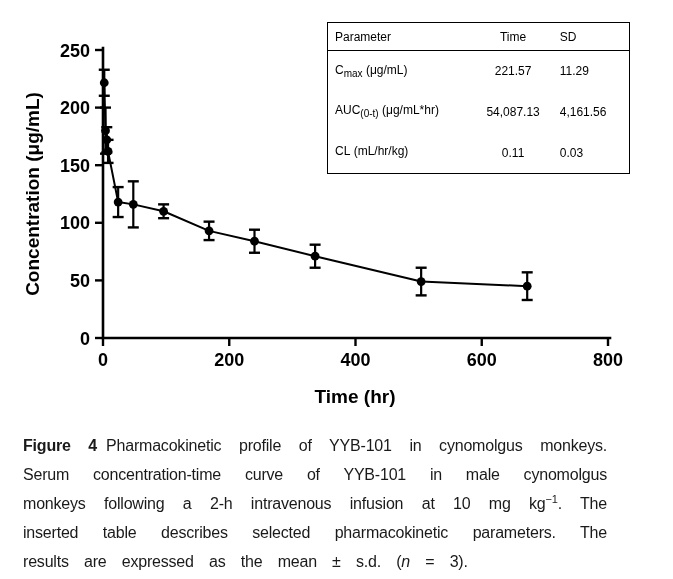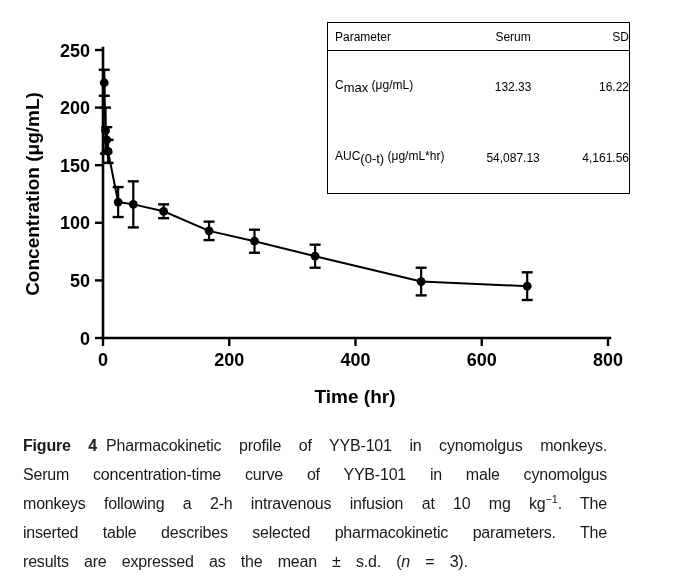--- a/index.html
+++ b/index.html
@@ -16,42 +16,42 @@
     font-family:"Liberation Sans","DejaVu Sans",sans-serif;
     fill:#000;
   }
   .tick-label{font-size:18px;font-weight:bold;}
   .axis-title{font-size:19px;font-weight:bold;}
 
   
   .inset{
     position:absolute;
     left:327px;top:22px;
-    width:303px;height:172px;
+    width:303px;height:152px;
     background:#fff;
     border:1.6px solid #000;
     box-sizing:border-box;
   }
   .inset table{
     width:100%;height:100%;
     border-collapse:collapse;
     font-size:12px;
     line-height:1;
   }
   .inset th{
     font-weight:normal;
     border-bottom:1.6px solid #000;
     height:27px;
     padding:0;
   }
   .inset td{height:26px;padding:0;}
   .inset .c1{text-align:left;padding-left:7px;width:46%;}
   .inset .c2{text-align:center;width:31%;}
-  .inset .c3{text-align:right;width:23%;margin-top:32px;}
-  .inset sub{font-size:13px;}
+  .inset .c3{text-align:left;width:23%;margin-top:32px;}
+  .inset sub{font-size:10px;}
 
   
   .caption{
     position:absolute;
     left:0;top:431px;
     width:620px;
     margin:0;
     padding:0 13px 0 23px;
     box-sizing:border-box;
     font-size:16px;
@@ -146,34 +146,39 @@
       </g>
     <text class="axis-title" x="355" y="403" text-anchor="middle">Time (hr)</text>
     <text class="axis-title" transform="translate(39,194) rotate(-90)" text-anchor="middle">Concentration (μg/mL)</text>
   </svg>
 
   <div class="inset">
     <table>
       <thead>
         <tr>
           <th class="c1">Parameter</th>
-          <th class="c2">Serum</th>
+          <th class="c2">Time</th>
           <th class="c3">SD</th>
         </tr>
       </thead>
       <tbody>
         <tr>
           <td class="c1"><span>C</span><sub>max</sub><span> (μg/mL)</span></td>
-          <td class="c2">132.33</td>
-          <td class="c3">16.22</td>
+          <td class="c2">221.57</td>
+          <td class="c3">11.29</td>
         </tr>
         <tr>
           <td class="c1"><span>AUC</span><sub>(0-t)</sub><span> (μg/mL*hr)</span></td>
           <td class="c2">54,087.13</td>
           <td class="c3">4,161.56</td>
+        </tr>
+        <tr>
+          <td class="c1"><span>CL</span><sub></sub><span> (mL/hr/kg)</span></td>
+          <td class="c2">0.11</td>
+          <td class="c3">0.03</td>
         </tr>
       </tbody>
     </table>
   </div>
 
   <p class="caption"><strong>Figure 4</strong><span>Pharmacokinetic profile of YYB-101 in cynomolgus monkeys. Serum concentration-time curve of YYB-101 in male cynomolgus monkeys following a 2-h intravenous infusion at 10 mg kg</span><sup>−1</sup><span>. The inserted table describes selected pharmacokinetic parameters. The results are expressed as the mean ± s.d. (</span><i>n</i><span> = 3).</span></p>
 
 </div>
 
 </body></html>

